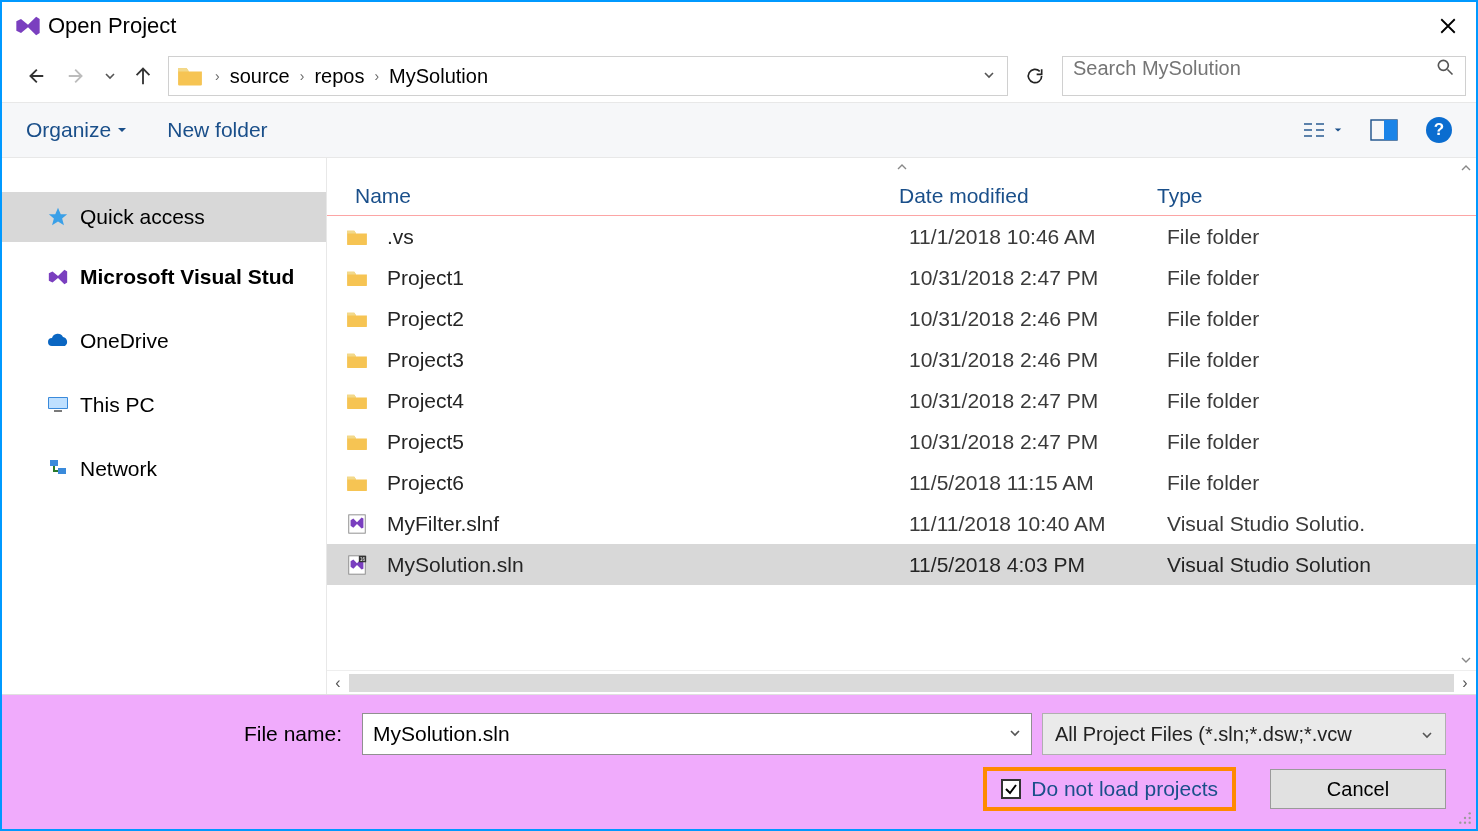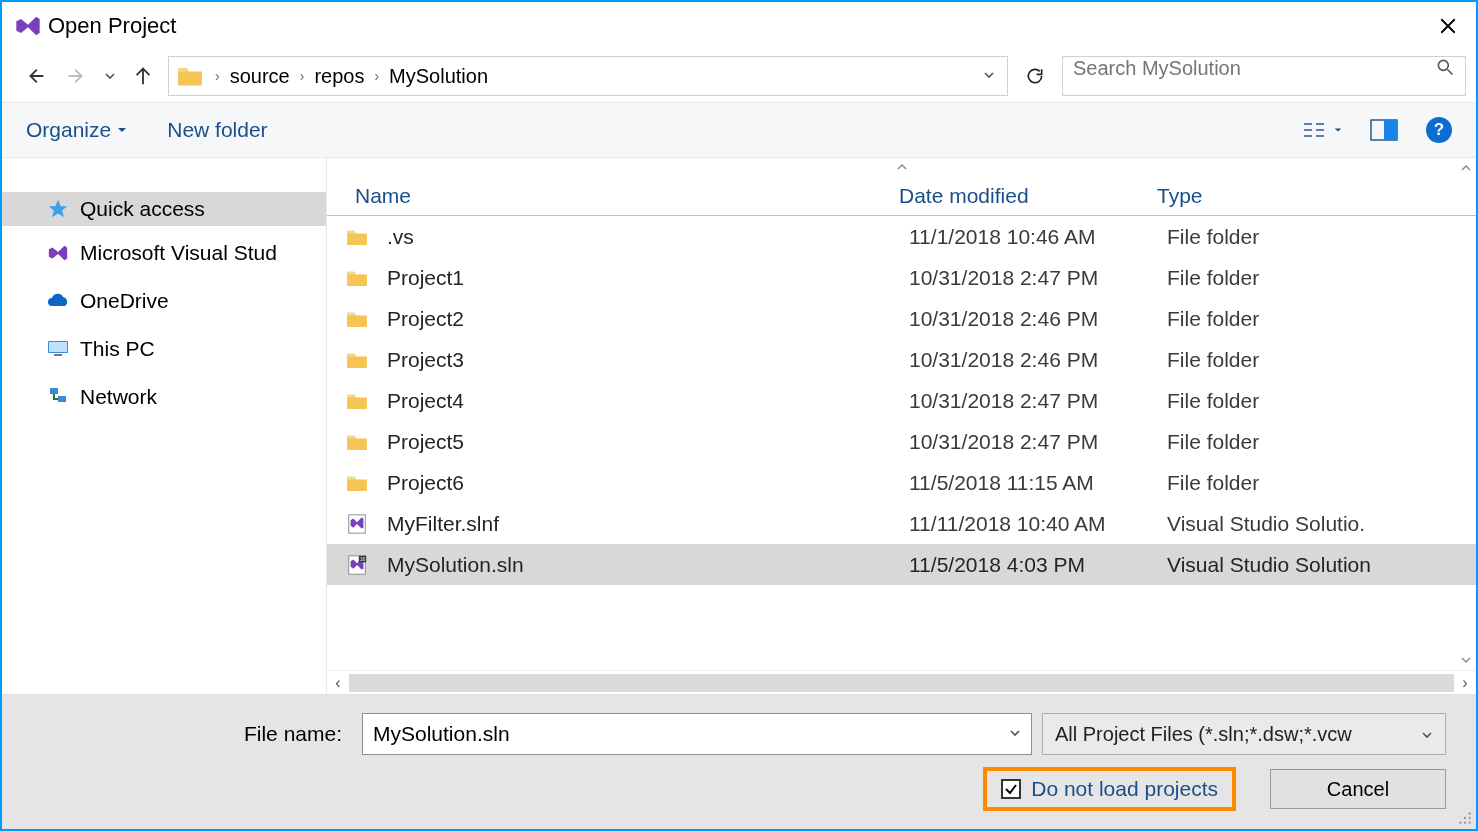--- a/index.html
+++ b/index.html
@@ -30,24 +30,24 @@
 
 .toolbar { height: 56px; background: #f6f7f9; border-top:1px solid #e8e8e8; border-bottom:1px solid #e8e8e8; display:flex; align-items:center; padding: 10px 24px; gap: 40px; }
 .toolbar .link { color: #1a4f8a; font-size: 21px; cursor:pointer; display:flex; align-items:center; gap:6px; }
 .toolbar .right { margin-left:auto; display:flex; align-items:center; gap:28px; }
 .toolbar .iconbtn { cursor:pointer; display:flex; align-items:center; gap:4px; }
 .help-circle { width:26px; height:26px; border-radius:50%; background:#0b6dd0; color:#fff; display:flex; align-items:center; justify-content:center; font-size:17px; font-weight:bold; cursor:pointer; }
 
 
 .main { flex:1; display:flex; min-height:0; }
 .sidebar { width: 324px; background:#fff; padding-top:34px; }
-.sidebar .item { height: 34px; display:flex; align-items:center; padding-left: 44px; font-size:21px; color:#000; cursor:pointer; gap:10px; }
+.sidebar .item { height: 50px; display:flex; align-items:center; padding-left: 44px; font-size:21px; color:#000; cursor:pointer; gap:10px; }
 .sidebar .item.selected { background:#d8d8d8; }
 .sidebar .item .ico { width:24px; height:24px; display:flex; align-items:center; justify-content:center; }
-.sidebar .item.ms-vs { white-space:nowrap; overflow:hidden; }
+.sidebar .item.ms-vs { white-space:nowrap; overflow:hidden;font-weight:bold; }
 
 .filepane { flex:1; display:flex; flex-direction:column; border-left:1px solid #e8e8e8; min-width:0; position:relative; }
 .uprow { height:18px; display:flex; align-items:center; justify-content:center; color:#888; cursor:pointer; }
 .cols { height:40px; display:flex; align-items:center; border-bottom:1px solid #fca5a5; color:#1a4f8a; font-size:21px; }
 .col-name { width: 560px; padding-left:28px; }
 .col-date { width: 258px; padding-left:12px; }
 .col-type { flex:1; padding-left:12px; }
 .rows { flex:1; overflow:hidden; }
 .row { height:41px; display:flex; align-items:center; font-size:21px; color:#242424; cursor:pointer; }
 .row.selected { background:#d8d8d8; }
@@ -56,21 +56,21 @@
 .row .rdate { width:258px; color:#3a3a3a; padding-left:12px; }
 .row .rtype { flex:1; color:#3a3a3a; padding-left:12px; overflow:hidden; white-space:nowrap; }
 .row.selected .rdate, .row.selected .rtype { color:#242424; }
 .hscroll { height:24px; display:flex; align-items:center; background:#fff; border-top:1px solid #eee;}
 .hscroll .arrow { width:22px; text-align:center; color:#555; cursor:pointer; }
 .hscroll .track { flex:1; height:18px; background:#dadada; }
 .scrollup { position:absolute; right:0; top:0; width:20px; height:20px; display:flex; align-items:center; justify-content:center; cursor:pointer; color:#888; }
 .scrolldn { position:absolute; right:0; bottom:24px; width:20px; height:20px; display:flex; align-items:center; justify-content:center; cursor:pointer; color:#888; }
 
 
-.bottom { background:#e5e5e5; border-top:1px solid #e0e0e0; padding: 18px 30px 18px 30px; }
+.bottom { background:#f0abfc; border-top:1px solid #e0e0e0; padding: 18px 30px 18px 30px; }
 .bottom .row1 { display:flex; align-items:center; gap:10px; }
 .bottom .fn-label { font-size:21px; color:#000; width: 320px; text-align:right; padding-right:10px; }
 .bottom .fn-input { flex:1; height:42px; border:1px solid #909090; background:#fff; display:flex; align-items:center; padding:0 10px; }
 .bottom .fn-input input { border:none; outline:none; flex:1; font-size:21px; }
 .bottom .fn-input .dd { color:#555; cursor:pointer; }
 .bottom .filter { width: 404px; height:42px; border:1px solid #b0b0b0; background:#eaeaea; display:flex; align-items:center; padding:0 12px; font-size:20px; color:#222; overflow:hidden; white-space:nowrap; }
 .bottom .filter .dd { margin-left:auto; color:#555; }
 .bottom .row2 { display:flex; align-items:center; margin-top:12px; }
 .bottom .chkwrap { margin-left: auto; border:4px solid #ff8a00; padding:6px 14px; display:flex; align-items:center; gap:10px; }
 .bottom .chk { width:20px; height:20px; border:2px solid #333; display:flex; align-items:center; justify-content:center; background:#fff; cursor:pointer; }

